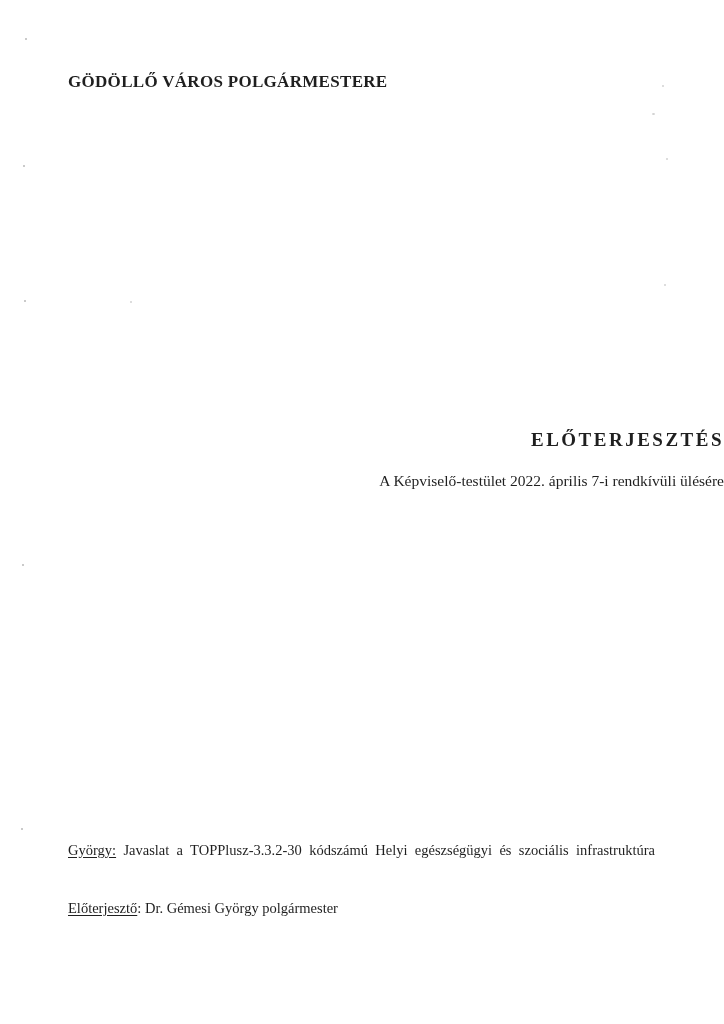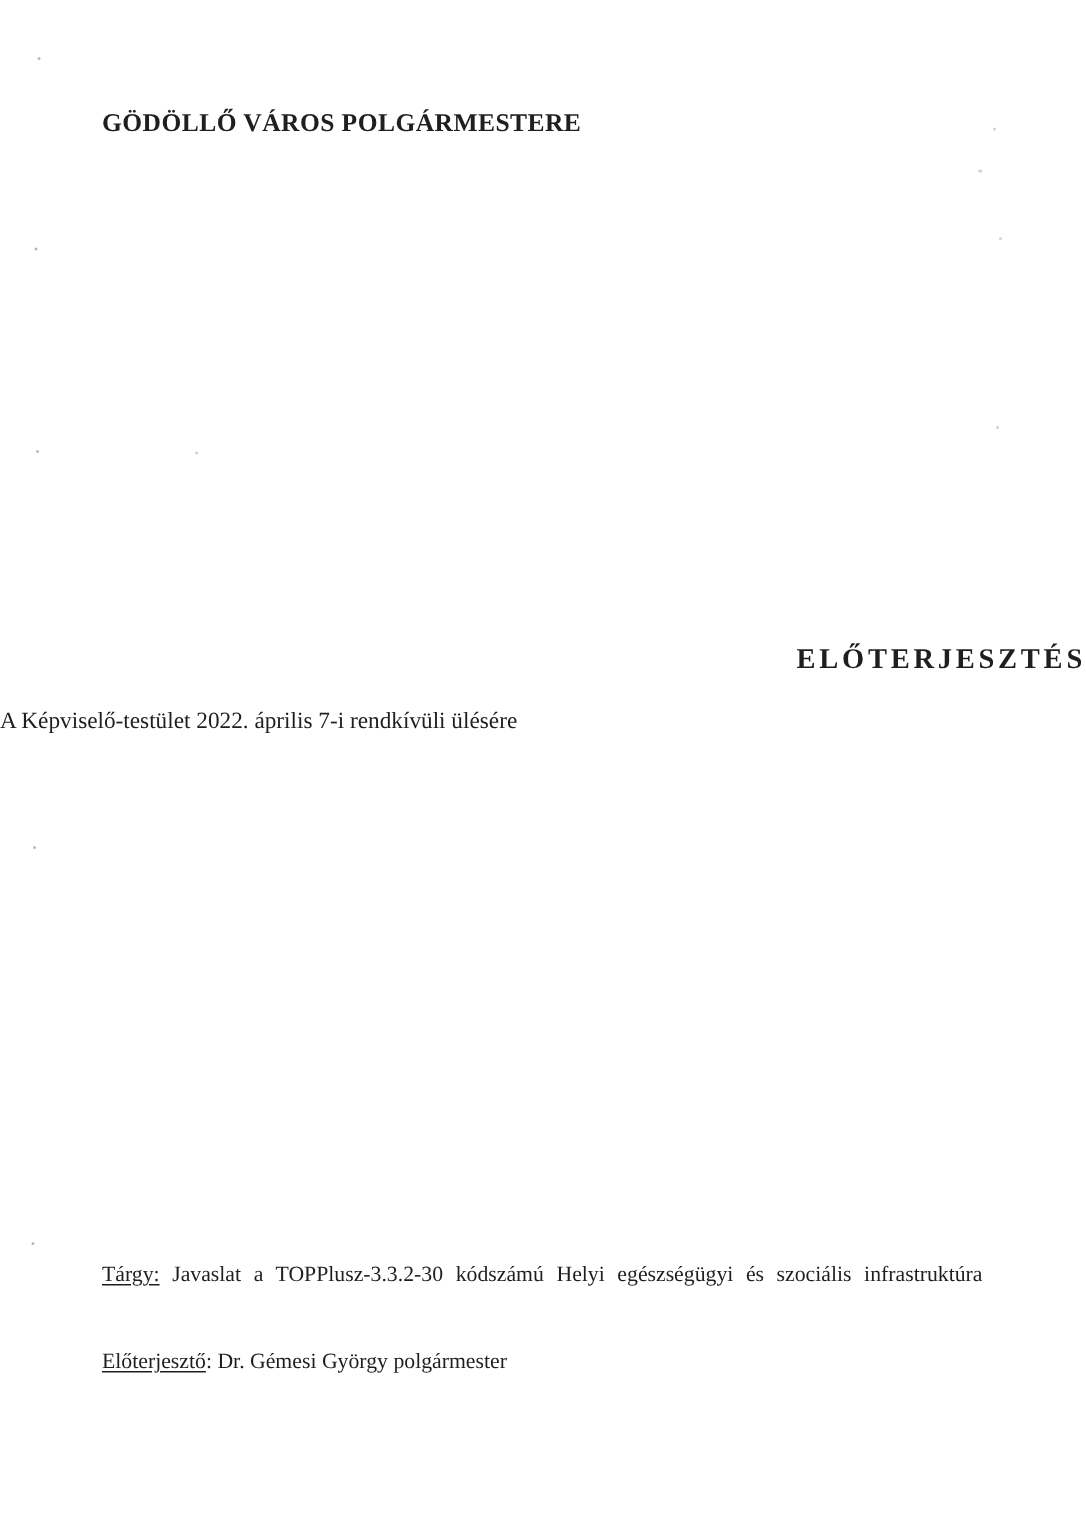--- a/index.html
+++ b/index.html
@@ -35,21 +35,21 @@
     font-weight: bold;
     letter-spacing: 2.5px;
     text-indent: 2.5px;
     white-space: nowrap;
   }
   .doc-subtitle {
     position: absolute;
     left: 0;
     top: 472px;
     width: 724px;
-    text-align: left;
+    text-align: right;
     font-size: 15.5px;
     white-space: nowrap;
   }
   .subject {
     position: absolute;
     left: 68px;
     top: 838px;
     width: 587px;
     font-size: 14.5px;
     line-height: 25px;
@@ -102,20 +102,20 @@
   <div class="speck" style="left:21px; top:828px;"></div>
   <div class="speck faint" style="left:24px; top:960px;"></div>
 
   <div class="doc-header">GÖDÖLLŐ VÁROS POLGÁRMESTERE</div>
 
   <div class="doc-title">ELŐTERJESZTÉS</div>
 
   <div class="doc-subtitle">A Képviselő-testület 2022. április 7-i rendkívüli ülésére</div>
 
   <div class="subject">
-    <div class="line1"><span class="underlined">Tárgy:</span><span> Javaslat a TOPPlusz-3.3.2-30 kódszámú Helyi egészségügyi és szociális infrastruktúra</span></div>
+    <div class="line1"><span class="underlined">György:</span><span> Javaslat a TOPPlusz-3.3.2-30 kódszámú Helyi egészségügyi és szociális infrastruktúra</span></div>
   </div>
 
   <div class="presenter"><span class="underlined">Előterjesztő</span><span>: Dr. Gémesi György polgármester</span></div>
 
   <div class="page-number">2</div>
 
 </div>
 
 </body></html>

